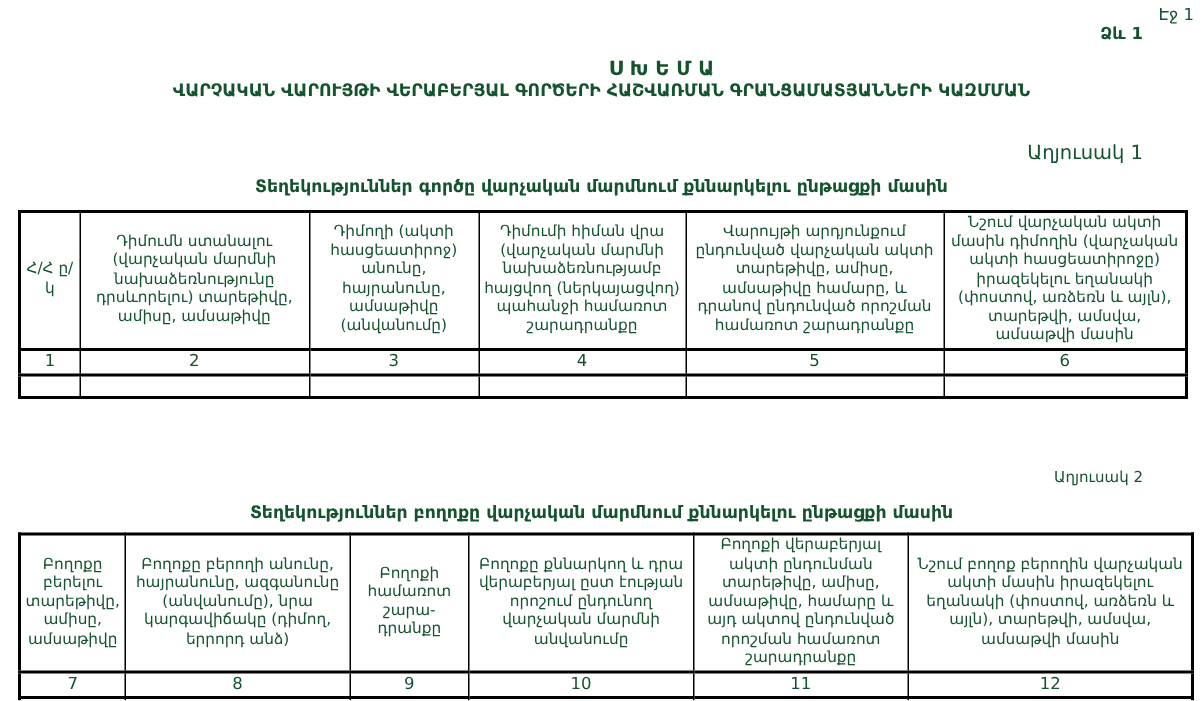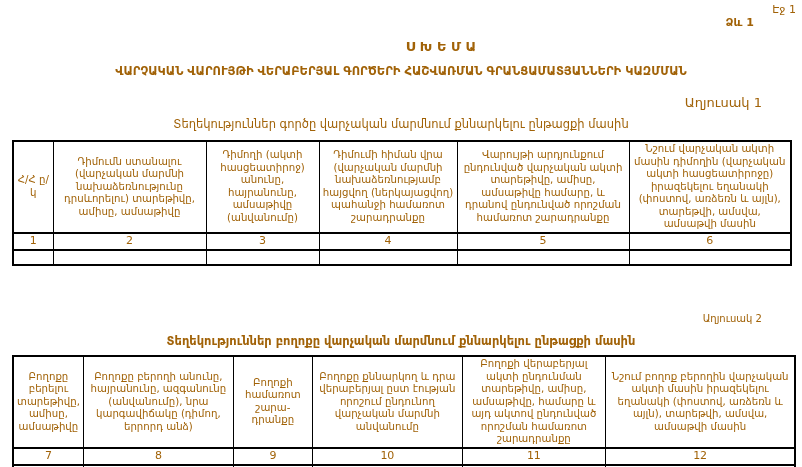--- a/index.html
+++ b/index.html
@@ -1,28 +1,28 @@
 <!DOCTYPE html>
 <html><head>
 <meta charset="utf-8">
 <style>
   html,body{margin:0;padding:0;background:#fff;}
   .page{
     position:relative;
     width:802px;height:467px;
-    background:#fff;color:#a16207;
+    background:#fff;color:#14532d;
     font-family:"DejaVu Sans", sans-serif;
     overflow:hidden;
   }
   .page-label{position:absolute;top:3px;right:6px;font-size:11px;}
-  .form-label{position:absolute;top:16px;right:48px;font-size:11px;font-weight:bold;}
+  .form-label{position:absolute;top:16px;right:40px;font-size:11px;font-weight:bold;}
   .doc-title{position:absolute;top:39px;left:0;width:100%;text-align:center;font-size:13px;font-weight:bold;margin-left:40px;}
-  .doc-subtitle{position:absolute;top:64px;left:0;width:100%;text-align:center;font-size:11.5px;font-weight:bold;}
+  .doc-subtitle{position:absolute;top:53px;left:0;width:100%;text-align:center;font-size:11.5px;font-weight:bold;}
   .tbl-label1{position:absolute;top:95px;right:40px;font-size:13px;}
-  .tbl-caption1{position:absolute;top:117px;left:0;width:100%;text-align:center;font-size:11.5px;font-weight:normal;}
+  .tbl-caption1{position:absolute;top:117px;left:0;width:100%;text-align:center;font-size:11.5px;font-weight:bold;}
   .tbl1{position:absolute;top:140px;left:12px;}
   .tbl-label2{position:absolute;top:313px;right:40px;font-size:10px;}
   .tbl-caption2{position:absolute;top:334px;left:0;width:100%;text-align:center;font-size:11.5px;font-weight:bold;}
   .tbl2{position:absolute;top:355px;left:12px;}
   table{border-collapse:collapse;table-layout:fixed;border:2px solid #000;}
   td{
     border:1px solid #000;
     text-align:center;vertical-align:middle;
     font-size:10.2px;line-height:12.5px;
     padding:1px 3px;overflow:hidden;

